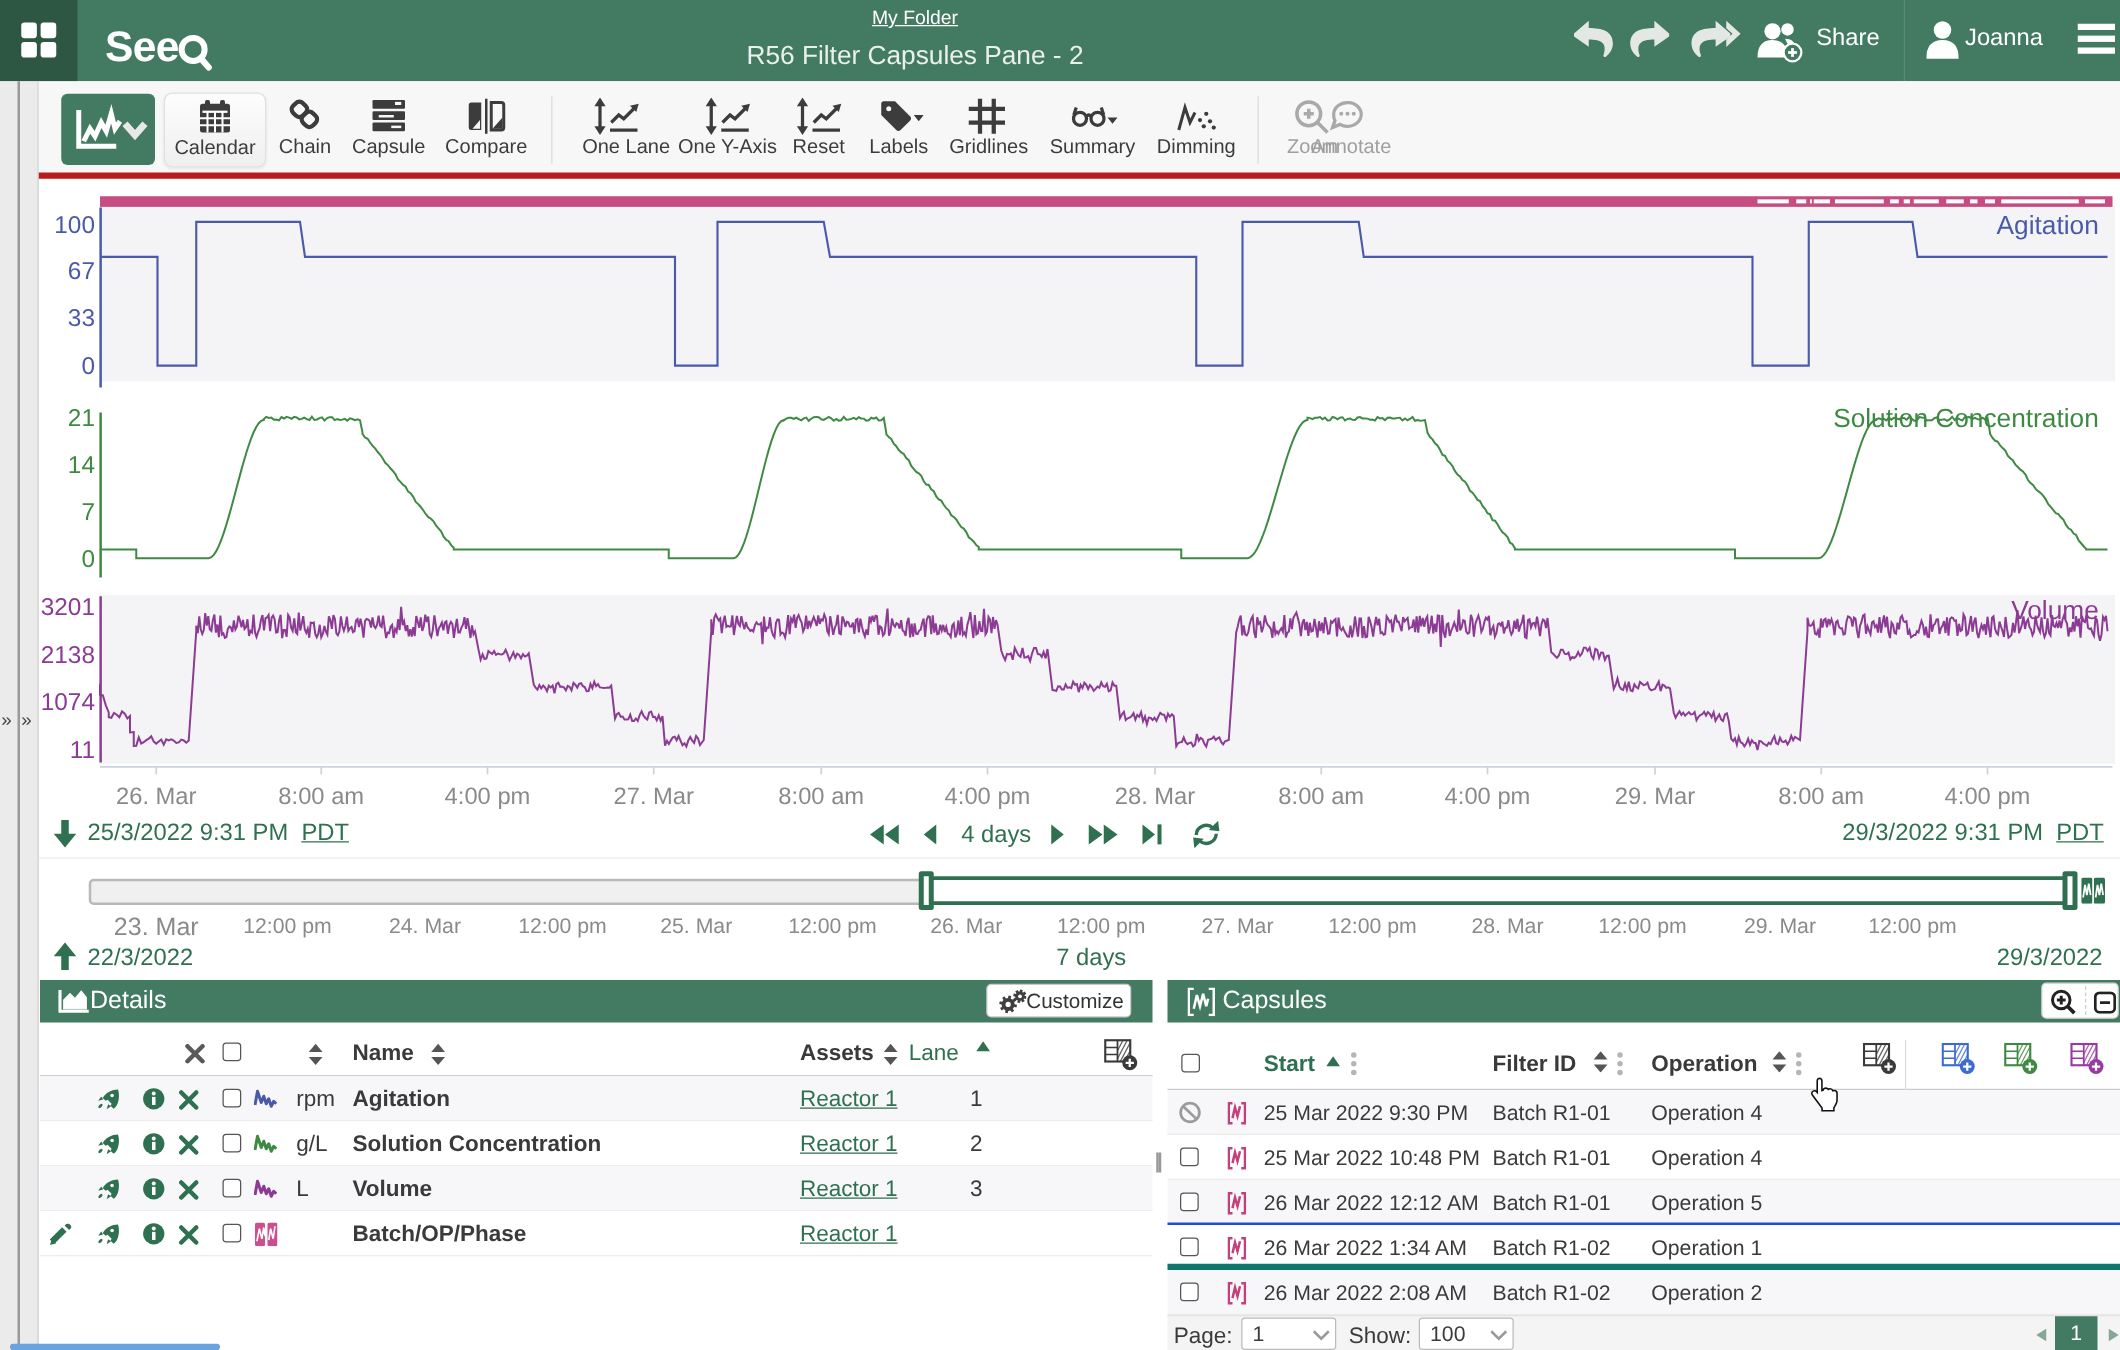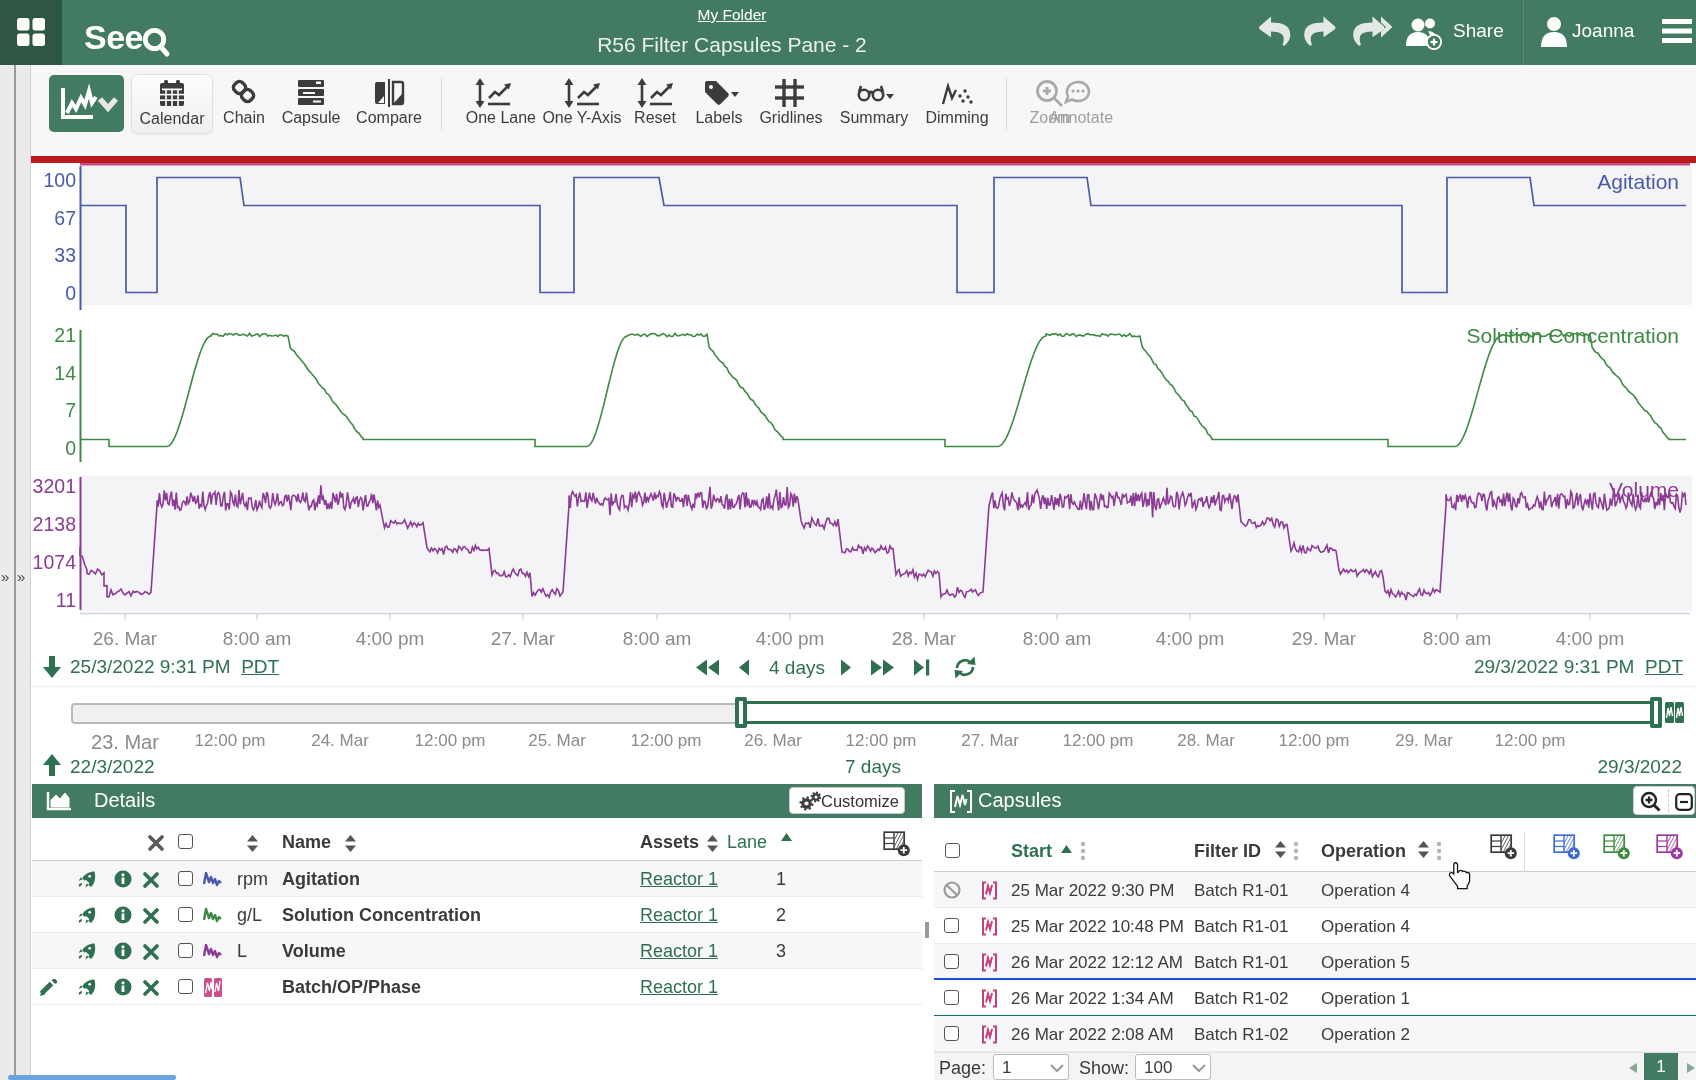--- a/index.html
+++ b/index.html
@@ -131,21 +131,21 @@
         <rect x="0" y="11.5" width="30" height="5"></rect>
         <rect x="0" y="21" width="30" height="5"></rect>
       </g>
     </svg>
 </div>
 <div class="abs" style="left:0;top:65px;width:31px;height:1015px;background:#ebebeb;border-right:1px solid #d0d0d0">
 <div class="abs" style="left:14px;top:0;width:2px;height:1015px;background:#9a9a9a"></div>
 <div class="abs" style="left:1px;top:503px;font-size:15px;color:#444">»</div>
 <div class="abs" style="left:17px;top:503px;font-size:15px;color:#444">»</div>
 </div>
-<div class="abs" style="left:31px;top:65px;width:1665px;height:98px;background:#f7f7f7;border-bottom:7px solid #b91c1c">
+<div class="abs" style="left:31px;top:65px;width:1665px;height:78px;background:#f7f7f7;border-bottom:5px solid #b91c1c">
     <div class="abs" style="left:18px;top:10px;width:75px;height:57px;background:#437a62;border-radius:5px">
 <svg width="75" height="57" viewBox="0 0 75 57">
         <g stroke="#fff" stroke-width="4" fill="none">
           <path d="M14,13 v29 h30"></path>
           <path d="M18,38 l5,-10 4,6 5,-11 4,7 4,-14 3,12 4,-6"></path>
         </g>
         <path d="M51,24 l8,9 8,-9" stroke="#e8e8e8" stroke-width="5.5" fill="none"></path>
       </svg>
 </div>
     <div class="abs" style="left:100px;top:9px;width:82px;height:60px;background:linear-gradient(#fdfdfd,#efefef);border:1px solid #e0e0e0;border-radius:7px;box-shadow:0 1px 2px rgba(0,0,0,0.06);text-align:center">
@@ -418,21 +418,21 @@
 <div class="abs grn" style="left:845px;top:756px;font-size:19px">7 days</div>
 <div class="abs grn" style="right:14px;top:756px;font-size:19px">29/3/2022</div>
 <div class="abs" style="left:32px;top:784px;width:890px;height:296px;background:#fff">
 <div class="abs" style="left:0;top:0;width:890px;height:34px;background:#437a62">
 <svg class="abs" style="left:14px;top:7px" width="26" height="21" viewBox="0 0 26 21">
         <g stroke="#fff" fill="none">
           <path d="M2,1 v17 h23" stroke-width="2.5"></path>
           <path d="M5,16 v-7 l5,-5 4,4 5,-6 4,5 v9 z" fill="#fff"></path>
         </g>
       </svg>
-<div class="abs" style="left:62px;top:5px;font-size:20px;color:#fff">Details</div>
+<div class="abs" style="left:40px;top:5px;font-size:20px;color:#fff">Details</div>
 <div class="abs" style="left:757px;top:3px;width:116px;height:27px;background:#fff;border:1px solid #c9c9c9;border-radius:4px">
 <svg class="abs" style="left:7px;top:3px" width="24" height="21" viewBox="0 0 24 21">
           <circle cx="9.5" cy="12.5" r="5.2" fill="#3f3f3f"></circle>
           <line x1="14.1" y1="13.4" x2="16.4" y2="13.9" stroke="#3f3f3f" stroke-width="2.2"></line>
           <line x1="12.1" y1="16.4" x2="13.4" y2="18.3" stroke="#3f3f3f" stroke-width="2.2"></line>
           <line x1="8.6" y1="17.1" x2="8.1" y2="19.4" stroke="#3f3f3f" stroke-width="2.2"></line>
           <line x1="5.6" y1="15.1" x2="3.7" y2="16.4" stroke="#3f3f3f" stroke-width="2.2"></line>
           <line x1="4.9" y1="11.6" x2="2.6" y2="11.1" stroke="#3f3f3f" stroke-width="2.2"></line>
           <line x1="6.9" y1="8.6" x2="5.6" y2="6.7" stroke="#3f3f3f" stroke-width="2.2"></line>
           <line x1="10.4" y1="7.9" x2="10.9" y2="5.6" stroke="#3f3f3f" stroke-width="2.2"></line>
@@ -784,21 +784,21 @@
         <g fill="none" stroke="#c2417c" stroke-width="2">
           <path d="M4,1.5 h-3 v16 h3"></path>
           <path d="M11,1.5 h3 v16 h-3"></path>
           <path d="M4,13.5 l2,-8.5 2,7 2,-8"></path>
         </g>
       </svg>
       <div class="abs" style="left:77px;top:9px;font-size:17px;color:#3a3a3a">26 Mar 2022 12:12 AM</div>
       <div class="abs" style="left:260px;top:9px;font-size:17px;color:#3a3a3a">Batch R1-01</div>
       <div class="abs" style="left:387px;top:9px;font-size:17px;color:#3a3a3a">Operation 5</div>
     </div>
-    <div class="abs" style="left:0;top:196px;width:762px;height:36px;background:#fff;border-bottom:1px solid #0f766e">
+    <div class="abs" style="left:0;top:196px;width:762px;height:36px;background:#fff;border-bottom:5px solid #0f766e">
       <div class="abs" style="left:10px;top:10px;width:15px;height:15px;border:1.8px solid #555;border-radius:3px;background:#fff"></div>
       <svg class="abs" style="left:48px;top:9px" width="15" height="19" viewBox="0 0 15 19">
         <g fill="none" stroke="#c2417c" stroke-width="2">
           <path d="M4,1.5 h-3 v16 h3"></path>
           <path d="M11,1.5 h3 v16 h-3"></path>
           <path d="M4,13.5 l2,-8.5 2,7 2,-8"></path>
         </g>
       </svg>
       <div class="abs" style="left:77px;top:9px;font-size:17px;color:#3a3a3a">26 Mar 2022 1:34 AM</div>
       <div class="abs" style="left:260px;top:9px;font-size:17px;color:#3a3a3a">Batch R1-02</div>

